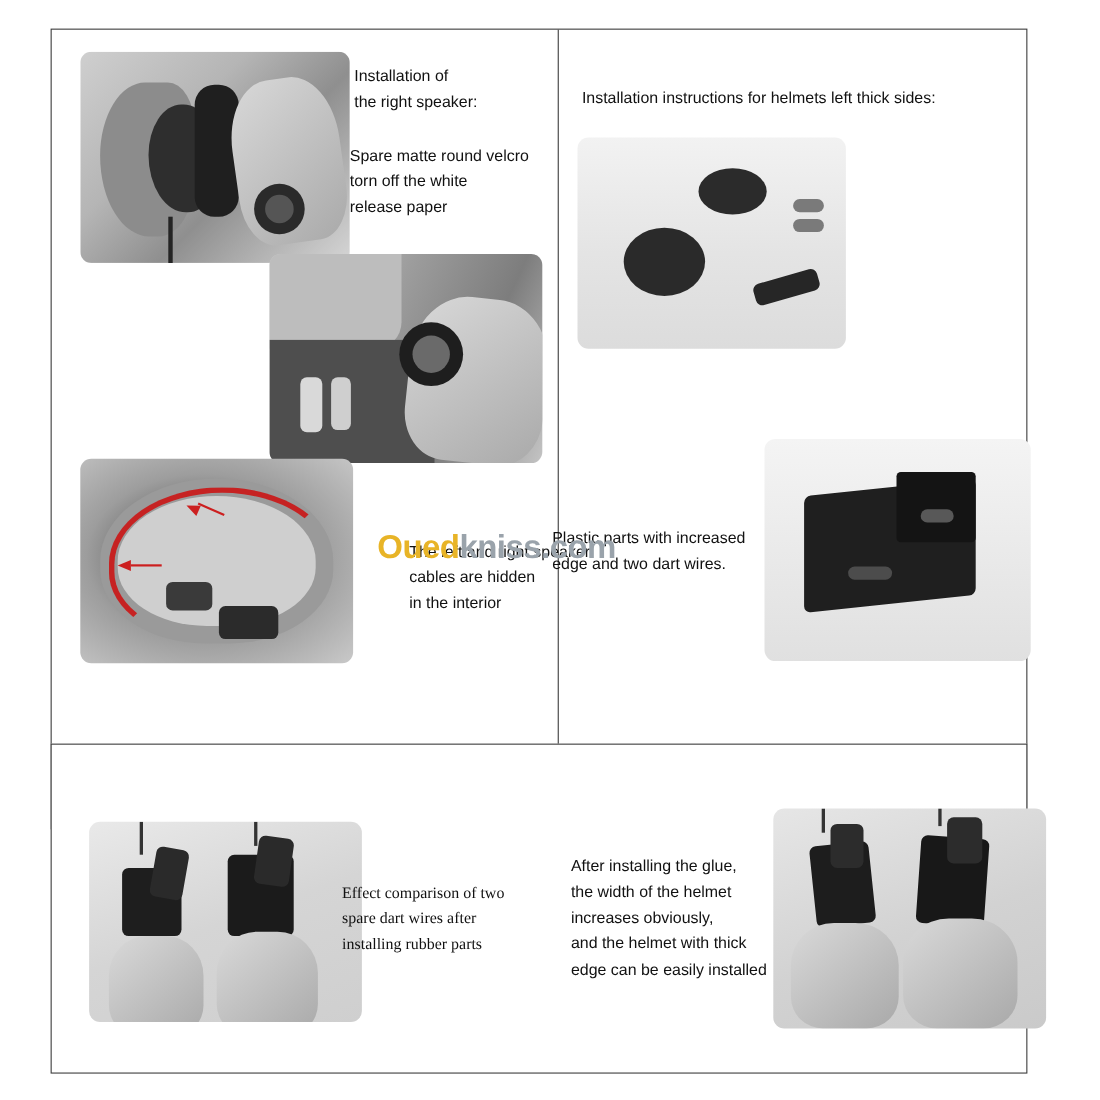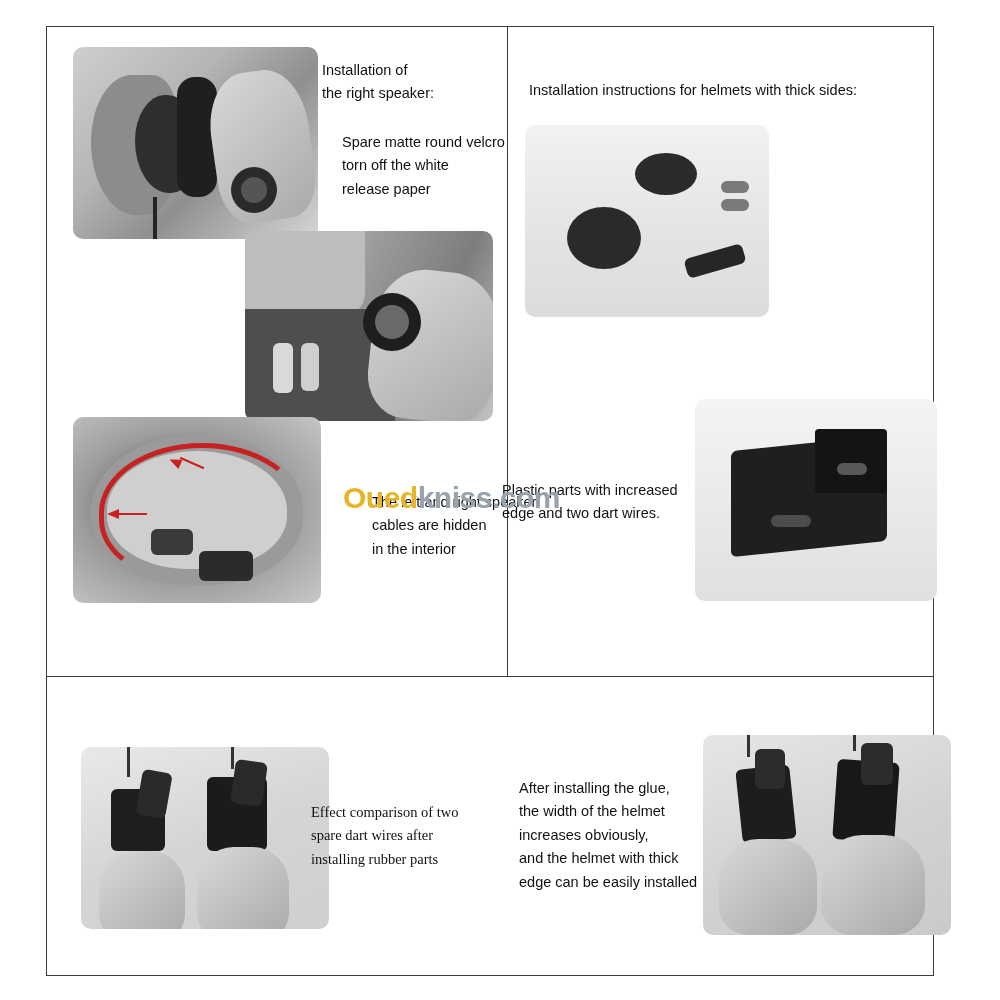--- a/index.html
+++ b/index.html
@@ -133,21 +133,21 @@
         <div class="hand" style="left:140px; top:24px; width:98px; height:150px; transform:rotate(-8deg);"></div>
         <div class="blob round" style="left:158px; top:120px; width:46px; height:46px; background:#2a2a2a;"></div>
         <div class="blob round" style="left:168px; top:130px; width:26px; height:26px; background:#555;"></div>
         <div class="blob" style="left:80px; top:150px; width:4px; height:44px; background:#242424;"></div>
       </div>
     </div>
 
     <div class="caption" style="left:275px; top:32px; width:180px;">Installation of
 the right speaker:</div>
 
-    <div class="caption" style="left:271px; top:104px; width:200px;padding-left:24px;">Spare matte round velcro
+    <div class="caption" style="left:271px; top:104px; width:200px;">Spare matte round velcro
 torn off the white
 release paper</div>
 
     <div class="photo ph-b" style="left:198px; top:204px; width:248px; height:190px;">
       <div class="inner">
         <div class="blob" style="left:0; top:0; width:120px; height:86px; background:#bdbdbd; border-radius:0 0 24px 0;"></div>
         <div class="blob" style="left:0; top:78px; width:150px; height:112px; background:#4e4e4e;"></div>
         <div class="blob soft" style="left:28px; top:112px; width:20px; height:50px; background:#d9d9d9;"></div>
         <div class="blob soft" style="left:56px; top:112px; width:18px; height:48px; background:#cfcfcf;"></div>
         <div class="hand" style="left:126px; top:40px; width:126px; height:150px; transform:rotate(6deg);"></div>
@@ -168,21 +168,21 @@
         <div class="arrow-line" style="left:46px; top:96px; width:28px;"></div>
         <div class="blob soft" style="left:78px; top:112px; width:42px; height:26px; background:#3a3a3a;"></div>
         <div class="blob soft" style="left:126px; top:134px; width:54px; height:30px; background:#2b2b2b;"></div>
       </div>
     </div>
 
     <div class="caption" style="left:278px; top:464px; width:180px;margin-left:47px;">The left and right speaker
 cables are hidden
 in the interior</div>
 
-    <div class="caption" style="left:482px; top:52px; width:400px; font-size:14.5px;">Installation instructions for helmets with thick sides:</div>
+    <div class="caption" style="left:482px; top:52px; width:400px; font-size:14.5px;">Installation instructions for helmets left thick sides:</div>
 
     <div class="photo ph-d" style="left:478px; top:98px; width:244px; height:192px;">
       <div class="inner">
         <div class="blob round" style="left:42px; top:82px; width:74px; height:62px; background:#2a2a2a;"></div>
         <div class="blob round" style="left:110px; top:28px; width:62px; height:42px; background:#2b2b2b; border-radius:50%;"></div>
         <div class="blob soft" style="left:160px; top:126px; width:60px; height:20px; background:#262626; transform:rotate(-16deg);"></div>
         <div class="blob soft" style="left:196px; top:56px; width:28px; height:12px; background:#7a7a7a;"></div>
         <div class="blob soft" style="left:196px; top:74px; width:28px; height:12px; background:#7a7a7a;"></div>
       </div>
     </div>

